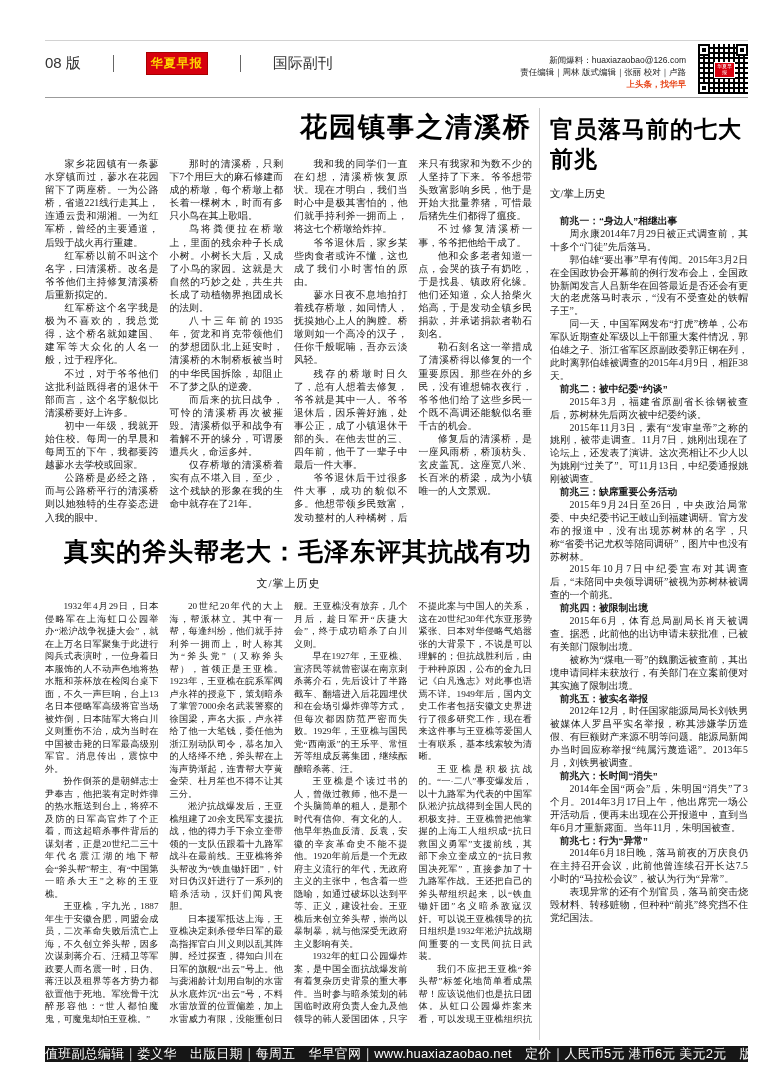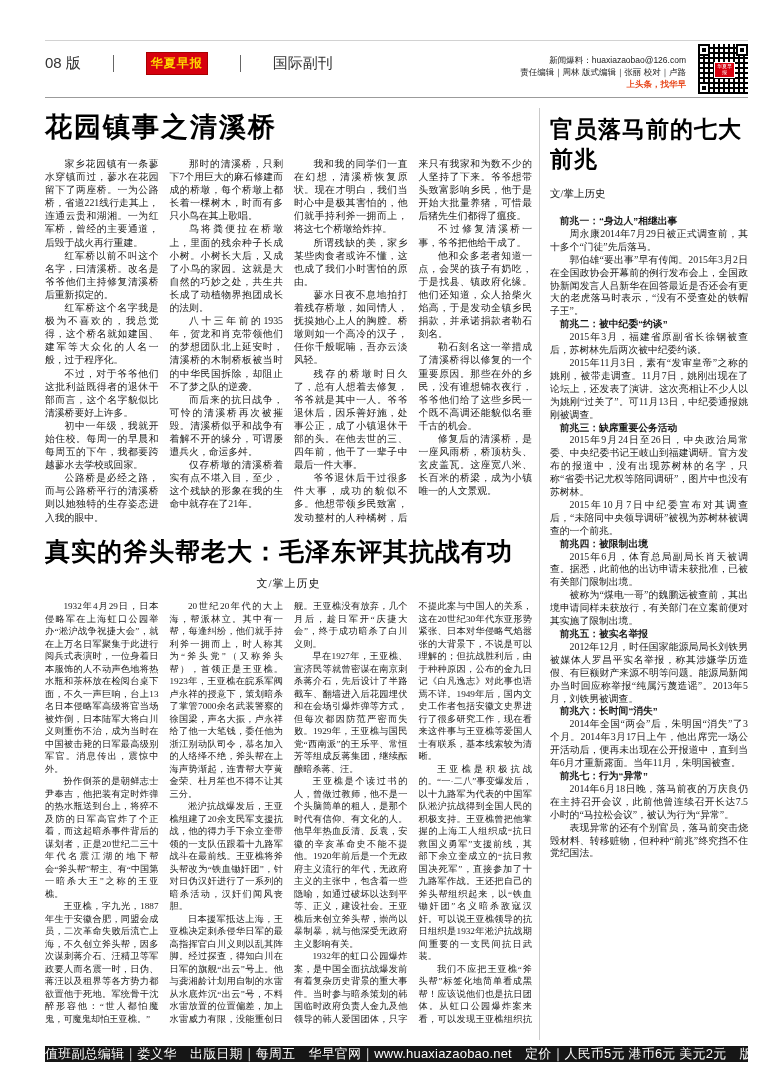--- a/index.html
+++ b/index.html
@@ -46,21 +46,21 @@
   .qr-eye.bl{left:0;bottom:0;}
   .qr-center{
     position:absolute;left:16px;top:18px;width:19px;height:14px;background:#d6000f;
     border:1px solid #fff;color:#fff;font-size:5px;line-height:6px;overflow:hidden;
     text-align:center;font-family:"Liberation Sans",sans-serif;
   }
 
   
   .left{position:absolute;left:45px;top:96px;width:487px;}
   .a-title{
-    text-align:left;font-family:"Liberation Sans",sans-serif;font-weight:bold;
+    text-align:right;font-family:"Liberation Sans",sans-serif;font-weight:bold;
     color:#000;letter-spacing:2px;
   }
   .a1-title{margin-top:14px;font-size:27px;line-height:34px;}
   .a-byline{text-align:center;font-size:11px;letter-spacing:1px;color:#111;}
   .a1-byline{margin-top:14px;}
   .colbody{
     column-gap:11px;column-count:4;column-fill:auto;
     text-align:justify;overflow:hidden;color:#1a1a1a;
   }
   .colbody p{margin:0;text-indent:2em;}
@@ -145,21 +145,21 @@
           <p>鸟将粪便拉在桥墩上，里面的残余种子长成小树。小树长大后，又成了小鸟的家园。这就是大自然的巧妙之处，共生共长成了动植物界抱团成长的法则。</p>
 
           <p>八十三年前的1935年，贺龙和肖克带领他们的梦想团队北上延安时，清溪桥的木制桥板被当时的中华民国拆除，却阻止不了梦之队的逆袭。</p>
 
           <p>而后来的抗日战争，可怜的清溪桥再次被摧毁。清溪桥似乎和战争有着解不开的缘分，可谓屡遭兵火，命运多舛。</p>
 
           <p>仅存桥墩的清溪桥着实有点不堪入目，至少，这个残缺的形象在我的生命中就存在了21年。</p>
 
           <p>我和我的同学们一直在幻想，清溪桥恢复原状。现在才明白，我们当时心中是极其害怕的，他们就手持利斧一拥而上，将这七个桥墩给炸掉。</p>
 
-          <p>所谓残缺的美，家乡某些肉食者或许不懂，这也成了我们小时害怕的原由。</p>
+          <p>爷爷退休后，家乡某些肉食者或许不懂，这也成了我们小时害怕的原由。</p>
 
           <p>蓼水日夜不息地拍打着残存桥墩，如同情人，抚摸她心上人的胸膛。桥墩则如一个高冷的汉子，任你千般呢喃，吾亦云淡风轻。</p>
 
           <p>残存的桥墩时日久了，总有人想着去修复，爷爷就是其中一人。爷爷退休后，因乐善好施，处事公正，成了小镇退休干部的头。在他去世的三、四年前，他干了一辈子中最后一件大事。</p>
 
           <p>爷爷退休后干过很多件大事，成功的貌似不多。他想带领乡民致富，发动整村的人种橘树，后来只有我家和为数不少的人坚持了下来。爷爷想带头致富影响乡民，他于是开始大批量养猪，可惜最后猪先生们都得了瘟疫。</p>
 
           <p>不过修复清溪桥一事，爷爷把他给干成了。</p>
 
           <p>他和众多老者知道一点，会哭的孩子有奶吃，于是找县、镇政府化缘。他们还知道，众人拾柴火焰高，于是发动全镇乡民捐款，并承诺捐款者勒石刻名。</p>
@@ -208,20 +208,21 @@
     <div class="rc-title">官员落马前的七大前兆</div>
     <div class="rc-byline">文/掌上历史</div>
     <div class="rc-body">
 
         <p data-kind="sub">前兆一：“身边人”相继出事</p>
 
         <p data-kind="p">周永康2014年7月29日被正式调查前，其十多个“门徒”先后落马。</p>
 
         <p data-kind="p">郭伯雄“要出事”早有传闻。2015年3月2日在全国政协会开幕前的例行发布会上，全国政协新闻发言人吕新华在回答最近是否还会有更大的老虎落马时表示，“没有不受查处的铁帽子王”。</p>
 
+        <p data-kind="p">同一天，中国军网发布“打虎”榜单，公布军队近期查处军级以上干部重大案件情况，郭伯雄之子、浙江省军区原副政委郭正钢在列，此时离郭伯雄被调查的2015年4月9日，相距38天。</p>
 
         <p data-kind="sub">前兆二：被中纪委“约谈”</p>
 
         <p data-kind="p">2015年3月，福建省原副省长徐钢被查后，苏树林先后两次被中纪委约谈。</p>
 
         <p data-kind="p">2015年11月3日，素有“发审皇帝”之称的姚刚，被带走调查。11月7日，姚刚出现在了论坛上，还发表了演讲。这次亮相让不少人以为姚刚“过关了”。可11月13日，中纪委通报姚刚被调查。</p>
 
         <p data-kind="sub">前兆三：缺席重要公务活动</p>
 
         <p data-kind="p">2015年9月24日至26日，中央政治局常委、中央纪委书记王岐山到福建调研。官方发布的报道中，没有出现苏树林的名字，只称“省委书记尤权等陪同调研”，图片中也没有苏树林。</p>

